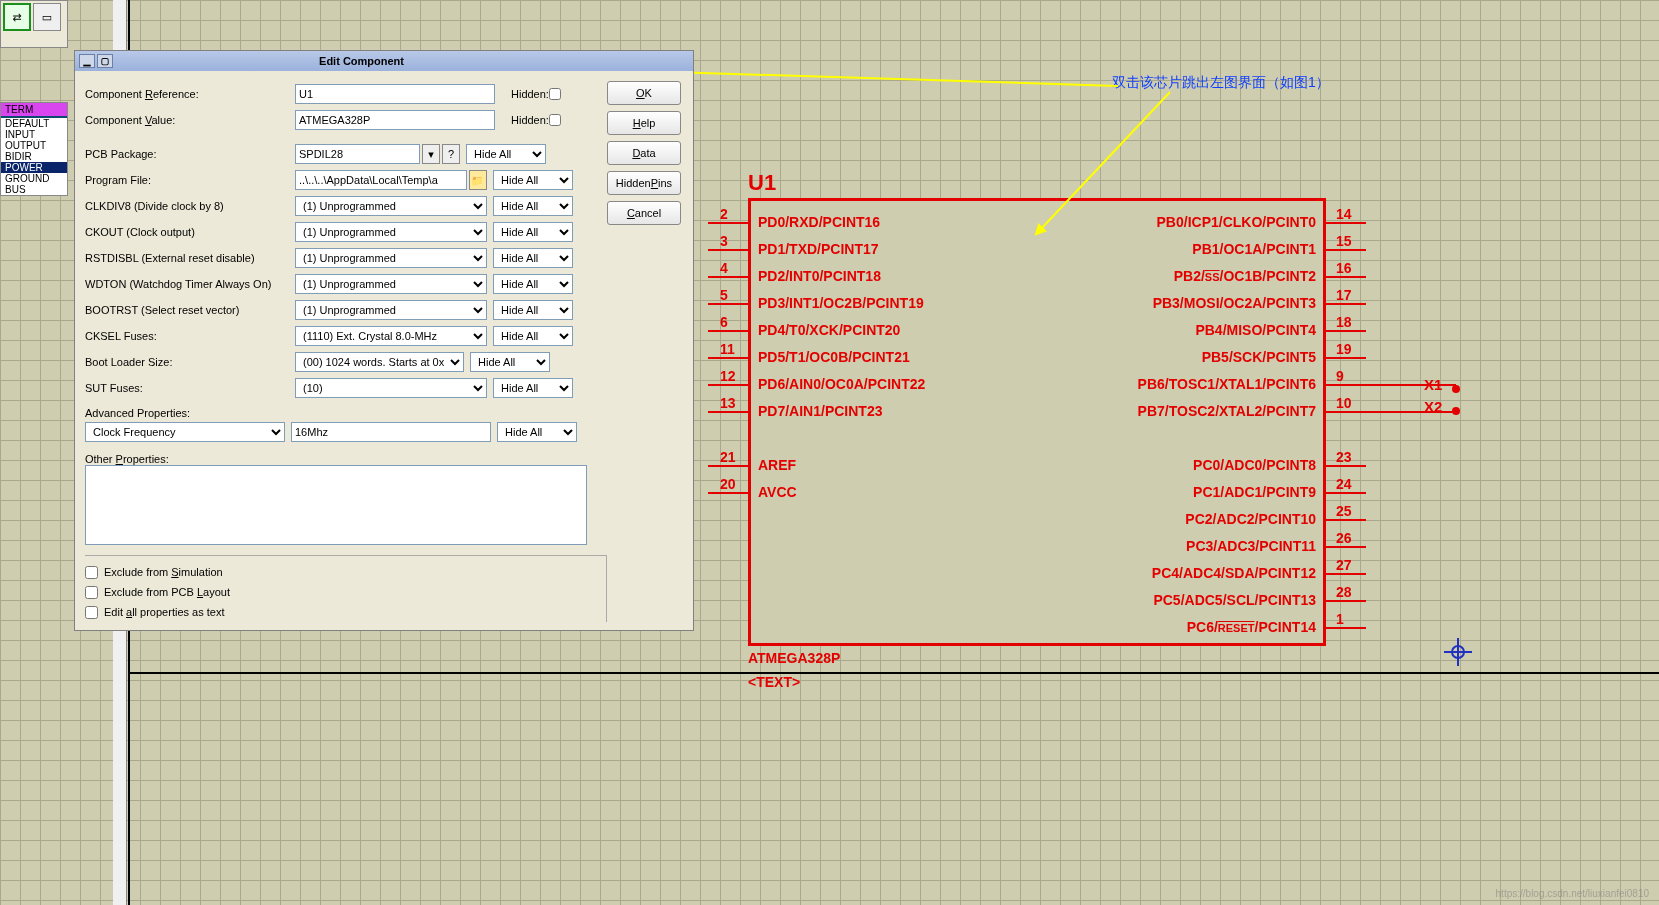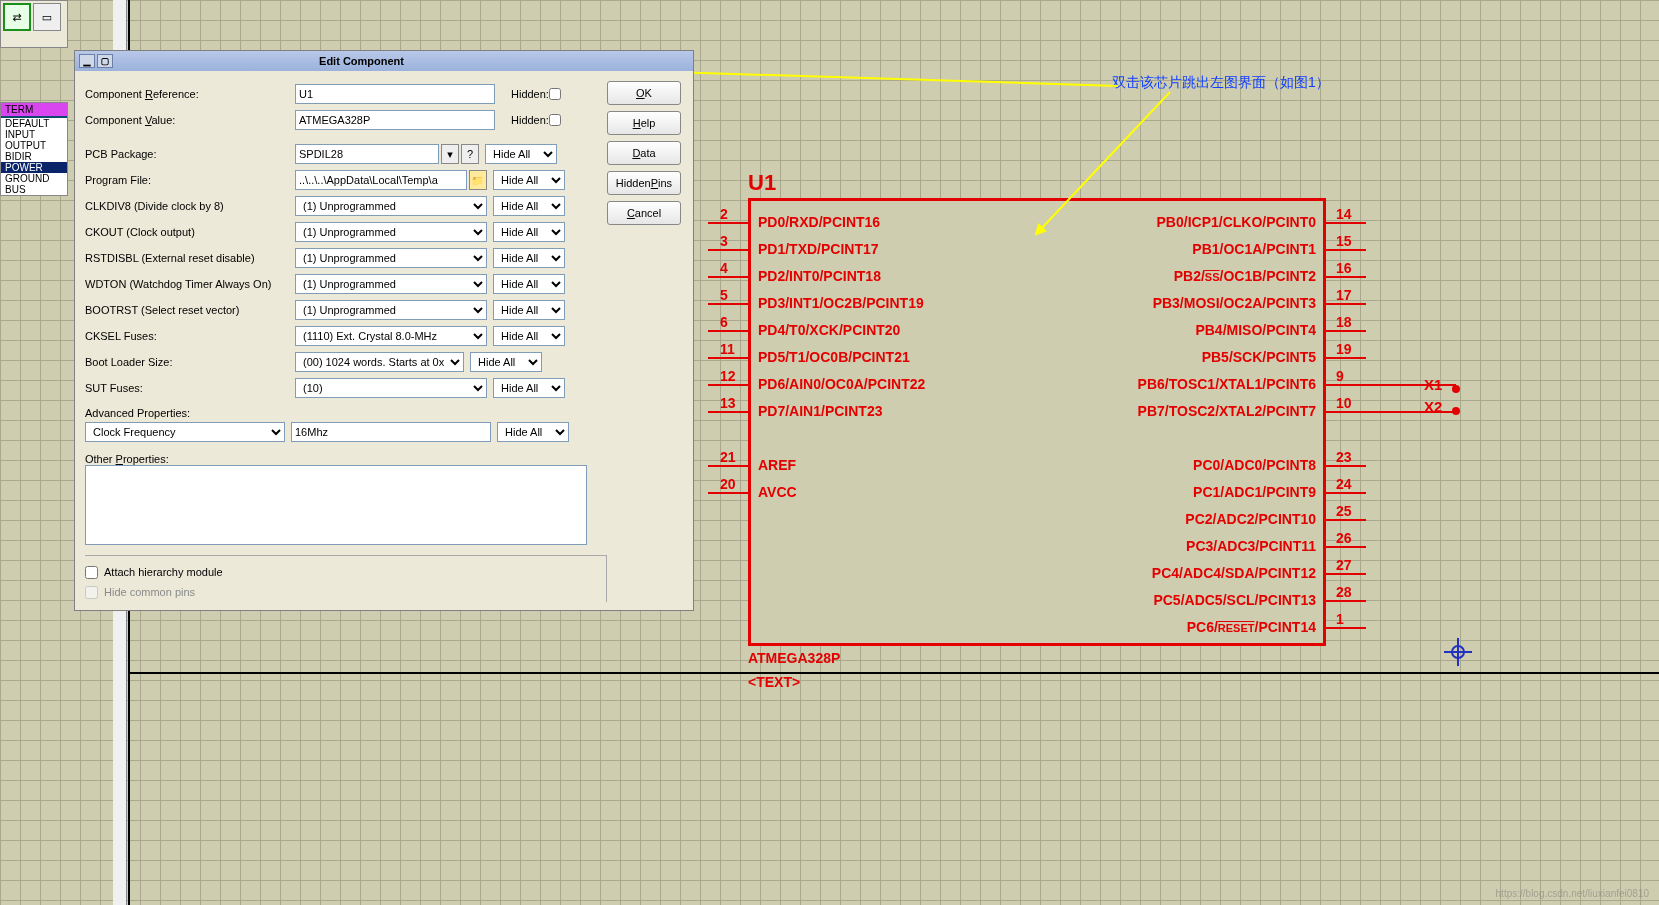--- a/index.html
+++ b/index.html
@@ -18,21 +18,21 @@
 .dlg{position:absolute;top:50px;left:74px;width:620px;background:#ece9d8;border:1px solid #808080;z-index:10}
 .dlg .titlebar{background:linear-gradient(#b8c8e8,#9bb2dc);height:20px;display:flex;align-items:center;padding-left:4px;color:#000;font-weight:bold}
 .dlg .titlebar .spacer{flex:1}
 .dlg .titlebar .title{flex:1;text-align:right}
 .dlg .titlebar .winbtn{width:16px;height:14px;background:#cfd8e8;border:1px solid #6c7fa6;margin-right:2px;display:flex;align-items:center;justify-content:center;font-size:9px}
 .dlg .body{padding:10px 10px 8px 10px}
 .dlg .row{display:flex;align-items:center;height:26px}
 .dlg .lbl{width:210px}
 .dlg .inp{width:200px;height:20px;border:1px solid #7f9db9;background:#fff;padding:1px 3px}
 .dlg .sel{width:184px;height:20px;border:1px solid #7f9db9;background:#fff;padding:1px 3px}
-.dlg .sel2{width:72px;height:20px;border:1px solid #7f9db9;background:#fff;padding:1px 3px;margin-left:6px}
+.dlg .sel2{width:80px;height:20px;border:1px solid #7f9db9;background:#fff;padding:1px 3px;margin-left:6px}
 .dlg .qbtn{width:18px;height:20px;border:1px solid #888;background:#efefef;margin-left:2px;display:flex;align-items:center;justify-content:center}
 .dlg .browse{width:18px;height:20px;border:1px solid #888;background:#ffe99a;margin-left:2px;display:flex;align-items:center;justify-content:center}
 .dlg .chk{width:12px;height:12px;border:1px solid #888;background:#fff;margin-left:6px}
 .dlg .hidlbl{margin-left:16px}
 .dlg .btncol{position:absolute;top:30px;right:12px;width:74px;display:flex;flex-direction:column;gap:6px}
 .dlg .dbtn{height:24px;border:1px solid #888;background:linear-gradient(#fff,#e6e6e6);border-radius:3px;display:flex;align-items:center;justify-content:center}
 .dlg .txa{width:502px;height:80px;border:1px solid #7f9db9;background:#fff;resize:none}
 .dlg .advrow{display:flex;align-items:center;height:26px}
 .dlg .advrow .sel.w1{width:200px}
 .dlg .chkrow{display:flex;align-items:center;height:20px;gap:6px}
@@ -106,21 +106,21 @@
     </div>
     <div class="row">
       <div class="lbl"><span>Component <span class="u">V</span>alue:</span></div>
       <input class="inp" value="ATMEGA328P" style="">
       <span class="hidlbl">Hidden:</span>
       <input type="checkbox" class="chk" style="">
     </div>
     <div style="height:8px"></div>
     <div class="row">
       <div class="lbl">PCB Package:</div>
-      <input class="inp" style="width: 144px;" value="SPDIL28">
+      <input class="inp" style="width: 125px;" value="SPDIL28">
       <div class="qbtn">▾</div>
       <div class="qbtn">?</div>
       <select class="sel2"><option>Hide All</option></select>
     </div>
     <div class="row">
       <div class="lbl">Program File:</div>
       <input class="inp" style="width: 172px;" value="..\..\..\AppData\Local\Temp\a">
       <div class="browse">
           <span class="foldericon">📁</span>
         </div>
@@ -175,25 +175,29 @@
       <input class="inp" style="margin-left: 6px;" value="16Mhz">
       <select class="sel2"><option>Hide All</option></select>
     </div>
     <div style="height:8px"></div>
     <div class="lbl"><span>Other <span class="u">P</span>roperties:</span></div>
     <textarea class="txa" style=""></textarea>
     <div class="cols">
       <div>
         <div class="chkrow">
             <input type="checkbox" style="">
-            <span>Attach hierarchy module</span>
+            <span>Exclude from <span class="u">S</span>imulation</span>
           </div>
-        <div class="chkrow disabled">
-            <input type="checkbox" disabled="" style="">
-            <span>Hide common pins</span>
+        <div class="chkrow">
+            <input type="checkbox" style="">
+            <span>Exclude from PCB <span class="u">L</span>ayout</span>
+          </div>
+        <div class="chkrow">
+            <input type="checkbox" style="">
+            <span>Edit <span class="u">a</span>ll properties as text</span>
           </div>
       </div>
     </div>
   </div>
   <div class="btncol">
     <div class="dbtn"><span class="u">O</span>K</div>
     <div class="dbtn"><span class="u">H</span>elp</div>
     <div class="dbtn"><span class="u">D</span>ata</div>
     <div class="dbtn">Hidden <span class="u">P</span>ins</div>
     <div class="dbtn"><span class="u">C</span>ancel</div>

